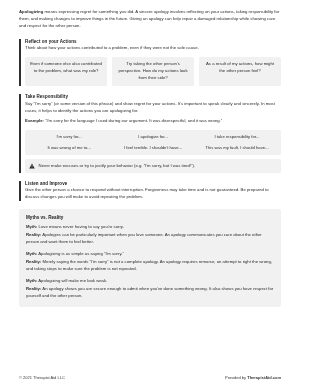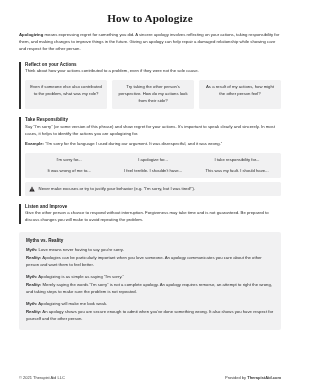--- a/index.html
+++ b/index.html
@@ -171,21 +171,20 @@
     font-size: 4px;
     color: #3a3a3a;
   }
   .footer-right b { font-weight: bold; }
 </style>
 </head>
 <body>
 
 <div class="page">
 
-  <div class="title">How to Apologize</div>
 
   <p class="intro"><b>Apologizing</b><span> means expressing regret for something you did. A sincere apology involves reflecting on your actions, taking responsibility for them, and making changes to improve things in the future. Giving an apology can help repair a damaged relationship while showing care and respect for the other person.</span></p>
 
   <div class="section">
     <div class="accent-bar"></div>
     <div class="section-body">
       <div class="section-title">Reflect on your Actions</div>
       <p class="section-text">Think about how your actions contributed to a problem, even if they were not the sole cause.</p>
       <div class="cards">
         <div class="card">Even if someone else also contributed to the problem, what was my role?</div>

